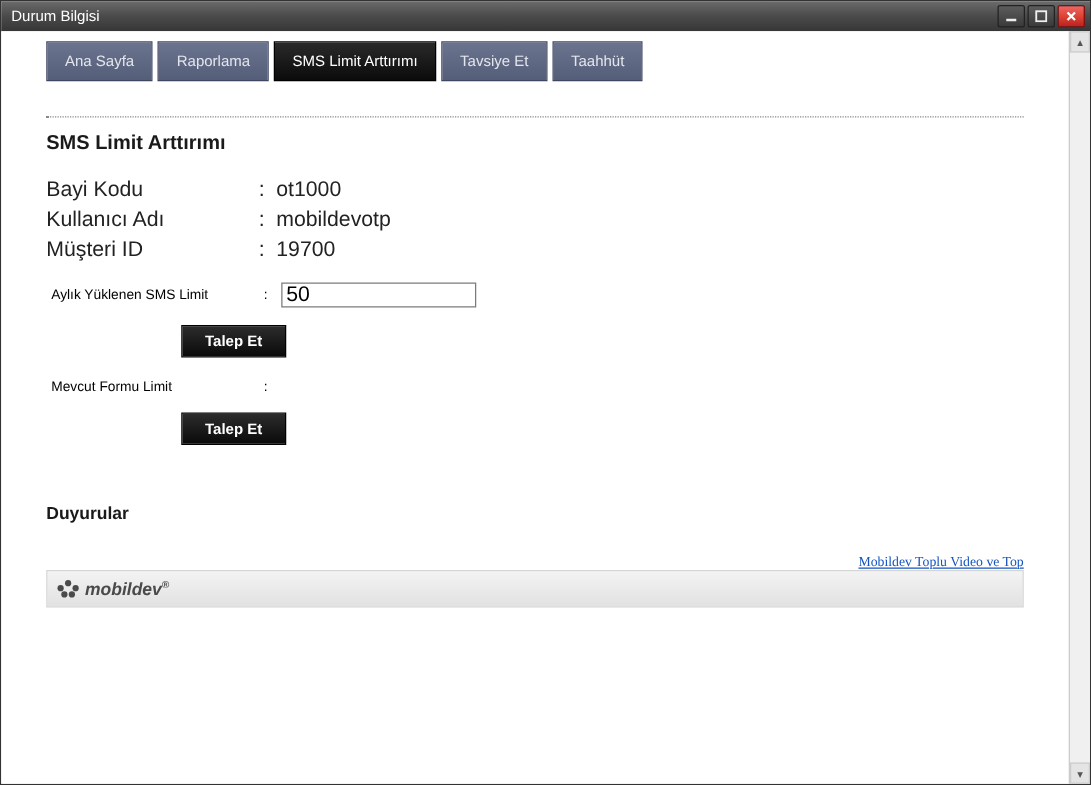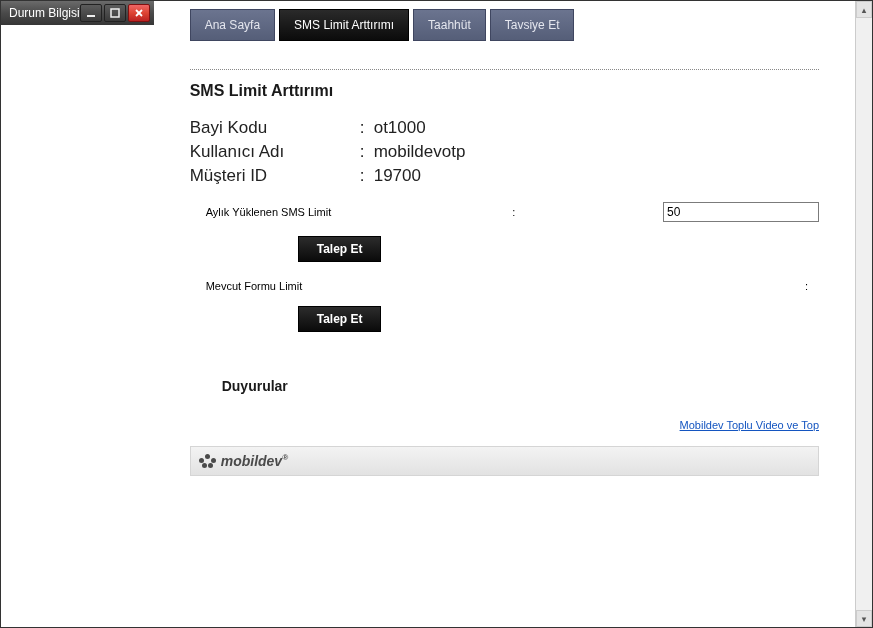--- a/index.html
+++ b/index.html
@@ -8,20 +8,21 @@
   font-size: 12px;
   background: #fff;
   overflow: hidden;
 }
 .window {
   width: 873px;
   height: 628px;
   background: #fff;
   border: 1px solid #333;
   display: flex;
+  flex-direction: column;
 }
 .titlebar {
   height: 24px;
   background: linear-gradient(to bottom, #6b6b6b 0%, #4a4a4a 50%, #363636 100%);
   color: #fff;
   display: flex;
   align-items: center;
   padding: 0 4px 0 8px;
   font-size: 12px;
 }
@@ -117,70 +118,68 @@
   font-size: 17px;
   color: #222;
 }
 .info-label { width: 170px; }
 .info-colon { width: 14px; }
 .info-value { }
 
 .form-row {
   display: flex;
   align-items: center;
-  margin: 16px 0 6px 16px;
+  margin: 16px 0 6px 4px;
   font-size: 11px;
-  justify-content: space-between;
 }
 .form-label { width: 170px; }
 .form-colon { width: 14px; }
 .form-row input[type="text"] {
   width: 156px;
   height: 20px;
   padding: 1px 3px;
-  font-size: 12px;
+  font-size: 17px;
   border: 1px solid #7b7b7b;
 }
 
 .btn-row {
   display: flex;
   margin: 14px 0 18px 108px;
 }
 .btn {
   background: linear-gradient(to bottom, #2c2c2c 0%, #0a0a0a 100%);
   color: #fff;
   border: 1px solid #000;
   padding: 5px 18px;
   font-size: 12px;
   font-weight: bold;
   cursor: pointer;
 }
 
 .announcements {
   margin-top: 46px;
-  margin-left: 32px;
 }
 .announce-title {
   font-size: 14px;
   font-weight: bold;
   color: #1a1a1a;
 }
 .announce-link-row {
   text-align: right;
   margin-top: 24px;
 }
 .announce-link {
   color: #1455c0;
   text-decoration: underline;
   font-size: 11px;
   cursor: pointer;
+  font-family: Liberation Serif, serif;
 }
 
 .footer {
-  margin-top: 14px;
   background: linear-gradient(to bottom, #f3f3f3 0%, #e2e2e2 100%);
   border: 1px solid #d5d5d5;
   padding: 6px 8px;
   display: flex;
   align-items: flex-end;
 }
 .logo {
   display: flex;
   align-items: center;
   gap: 4px;
@@ -222,23 +221,24 @@
       </div>
     </div>
   </div>
 
   <div class="client">
     <div class="content-area">
       <div class="page">
 
         <div class="tabs">
           <div class="tab">Ana Sayfa</div>
+          <div class="tab">Raporlama</div>
           <div class="tab active">SMS Limit Arttırımı</div>
+          <div class="tab">Tavsiye Et</div>
           <div class="tab">Taahhüt</div>
-          <div class="tab">Tavsiye Et</div>
         </div>
 
         <hr class="dotted-hr">
 
         <div class="section-title">SMS Limit Arttırımı</div>
 
         <div class="info-row">
           <div class="info-label">Bayi Kodu</div>
           <div class="info-colon">:</div>
           <div class="info-value">ot1000</div>

